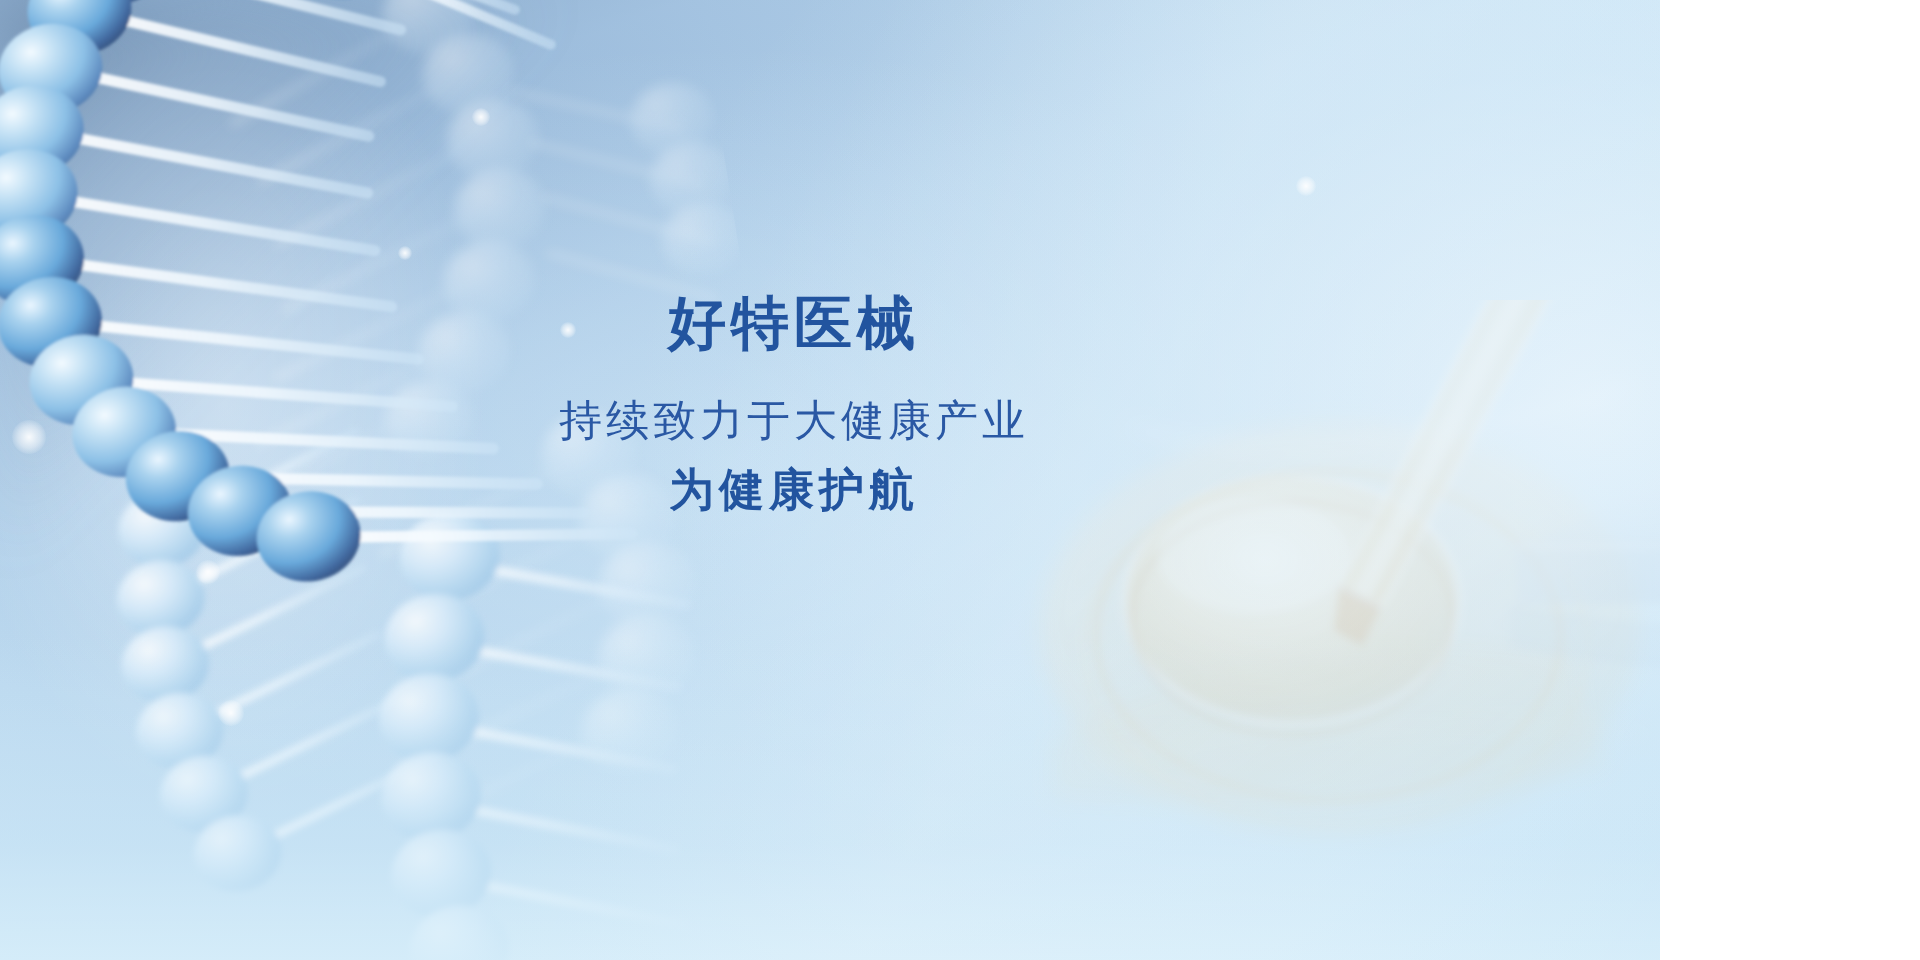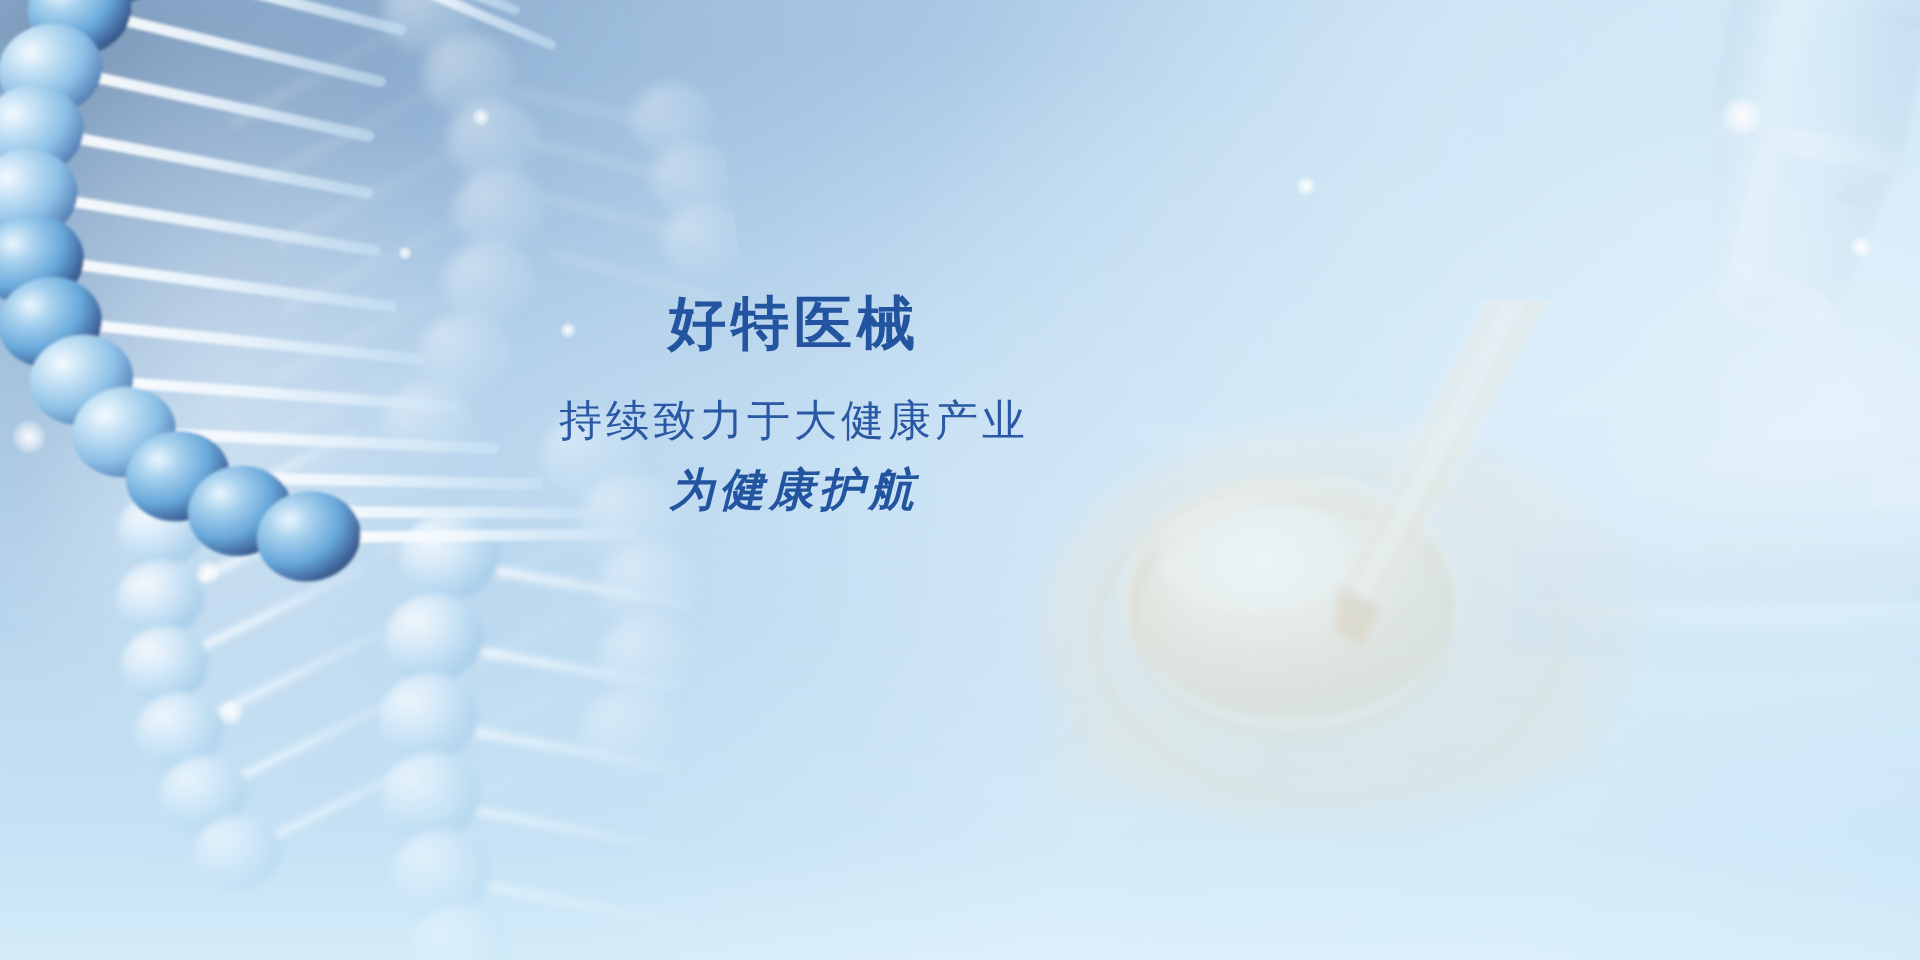--- a/index.html
+++ b/index.html
@@ -5,21 +5,21 @@
 <style>
   * { margin:0; padding:0; box-sizing:border-box; }
   html, body {
     width:1920px; height:960px;
     overflow:hidden;
     font-family:"Liberation Sans","DejaVu Sans",sans-serif;
   }
 
   #banner{
     position:relative;
-    width:1920px; height:960px;
+    width:1660px; height:960px;
     overflow:hidden;
     background:#bfdcf0;
   }
 
   
   .bg-layer{ position:absolute; inset:0; pointer-events:none; }
 
   #bg-base{
     background:
       radial-gradient(120% 130% at 18% 12%, #93b4d6 0%, #a8c7e4 22%, #bcd9ef 48%, #c6e2f4 72%, #cbe6f6 100%);
@@ -133,21 +133,20 @@
     margin-bottom:20px;
     white-space:nowrap;
   }
   #tagline-secondary{
     font-size:45px;
     font-weight:bold;
     color:#22549f;
     letter-spacing:5px;
     line-height:1.1;
     white-space:nowrap;
-    font-style:italic;
   }
 </style>
 </head>
 <body>
 
 <div id="banner">
 
   <div class="bg-layer" id="bg-base"></div>
   <div class="bg-layer" id="bg-sky"></div>
   <div class="bg-layer" id="bg-dark-streak"></div>

